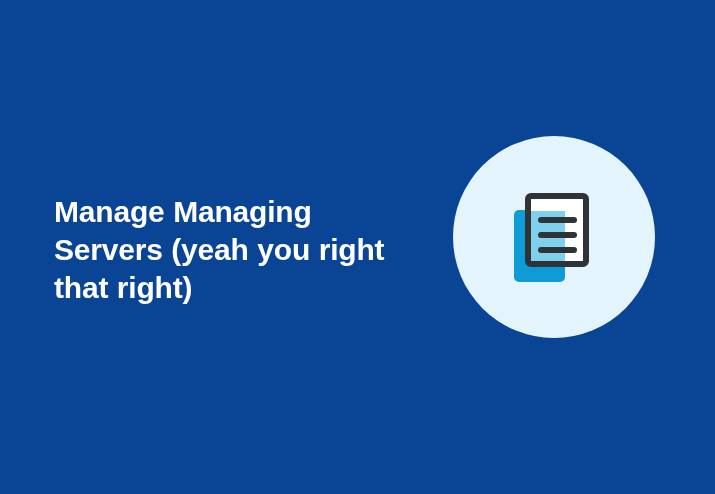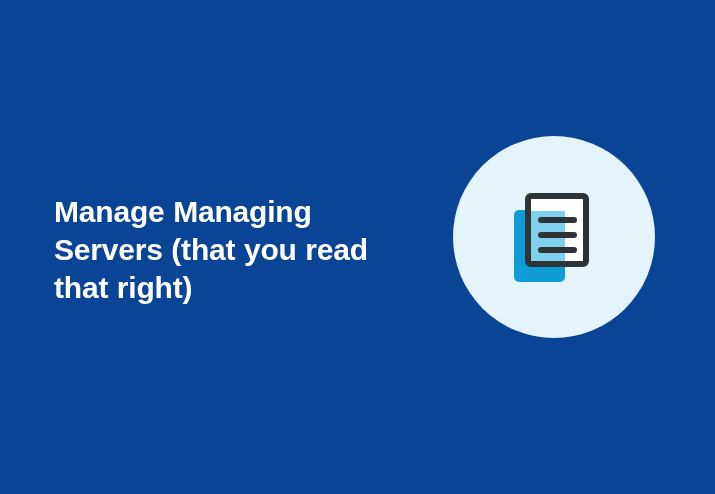--- a/index.html
+++ b/index.html
@@ -73,21 +73,21 @@
     width: 90px;
     height: 92px;
   }
 </style>
 </head>
 <body>
 
 <div class="slide">
 
   <div class="heading-block">
-    <h1 class="heading">Manage Managing Servers (that you read that right)</h1>
+    <h1 class="heading">Manage Managing Servers (yeah you right that right)</h1>
   </div>
 
   <div class="illustration">
 
     <div class="circle-bg"></div>
 
     <div class="doc-icon">
       <svg viewBox="0 0 90 92" xmlns="http://www.w3.org/2000/svg">
 
         <rect x="5" y="19" width="51" height="72" rx="5" ry="5" fill="#0e9bd6"></rect>

